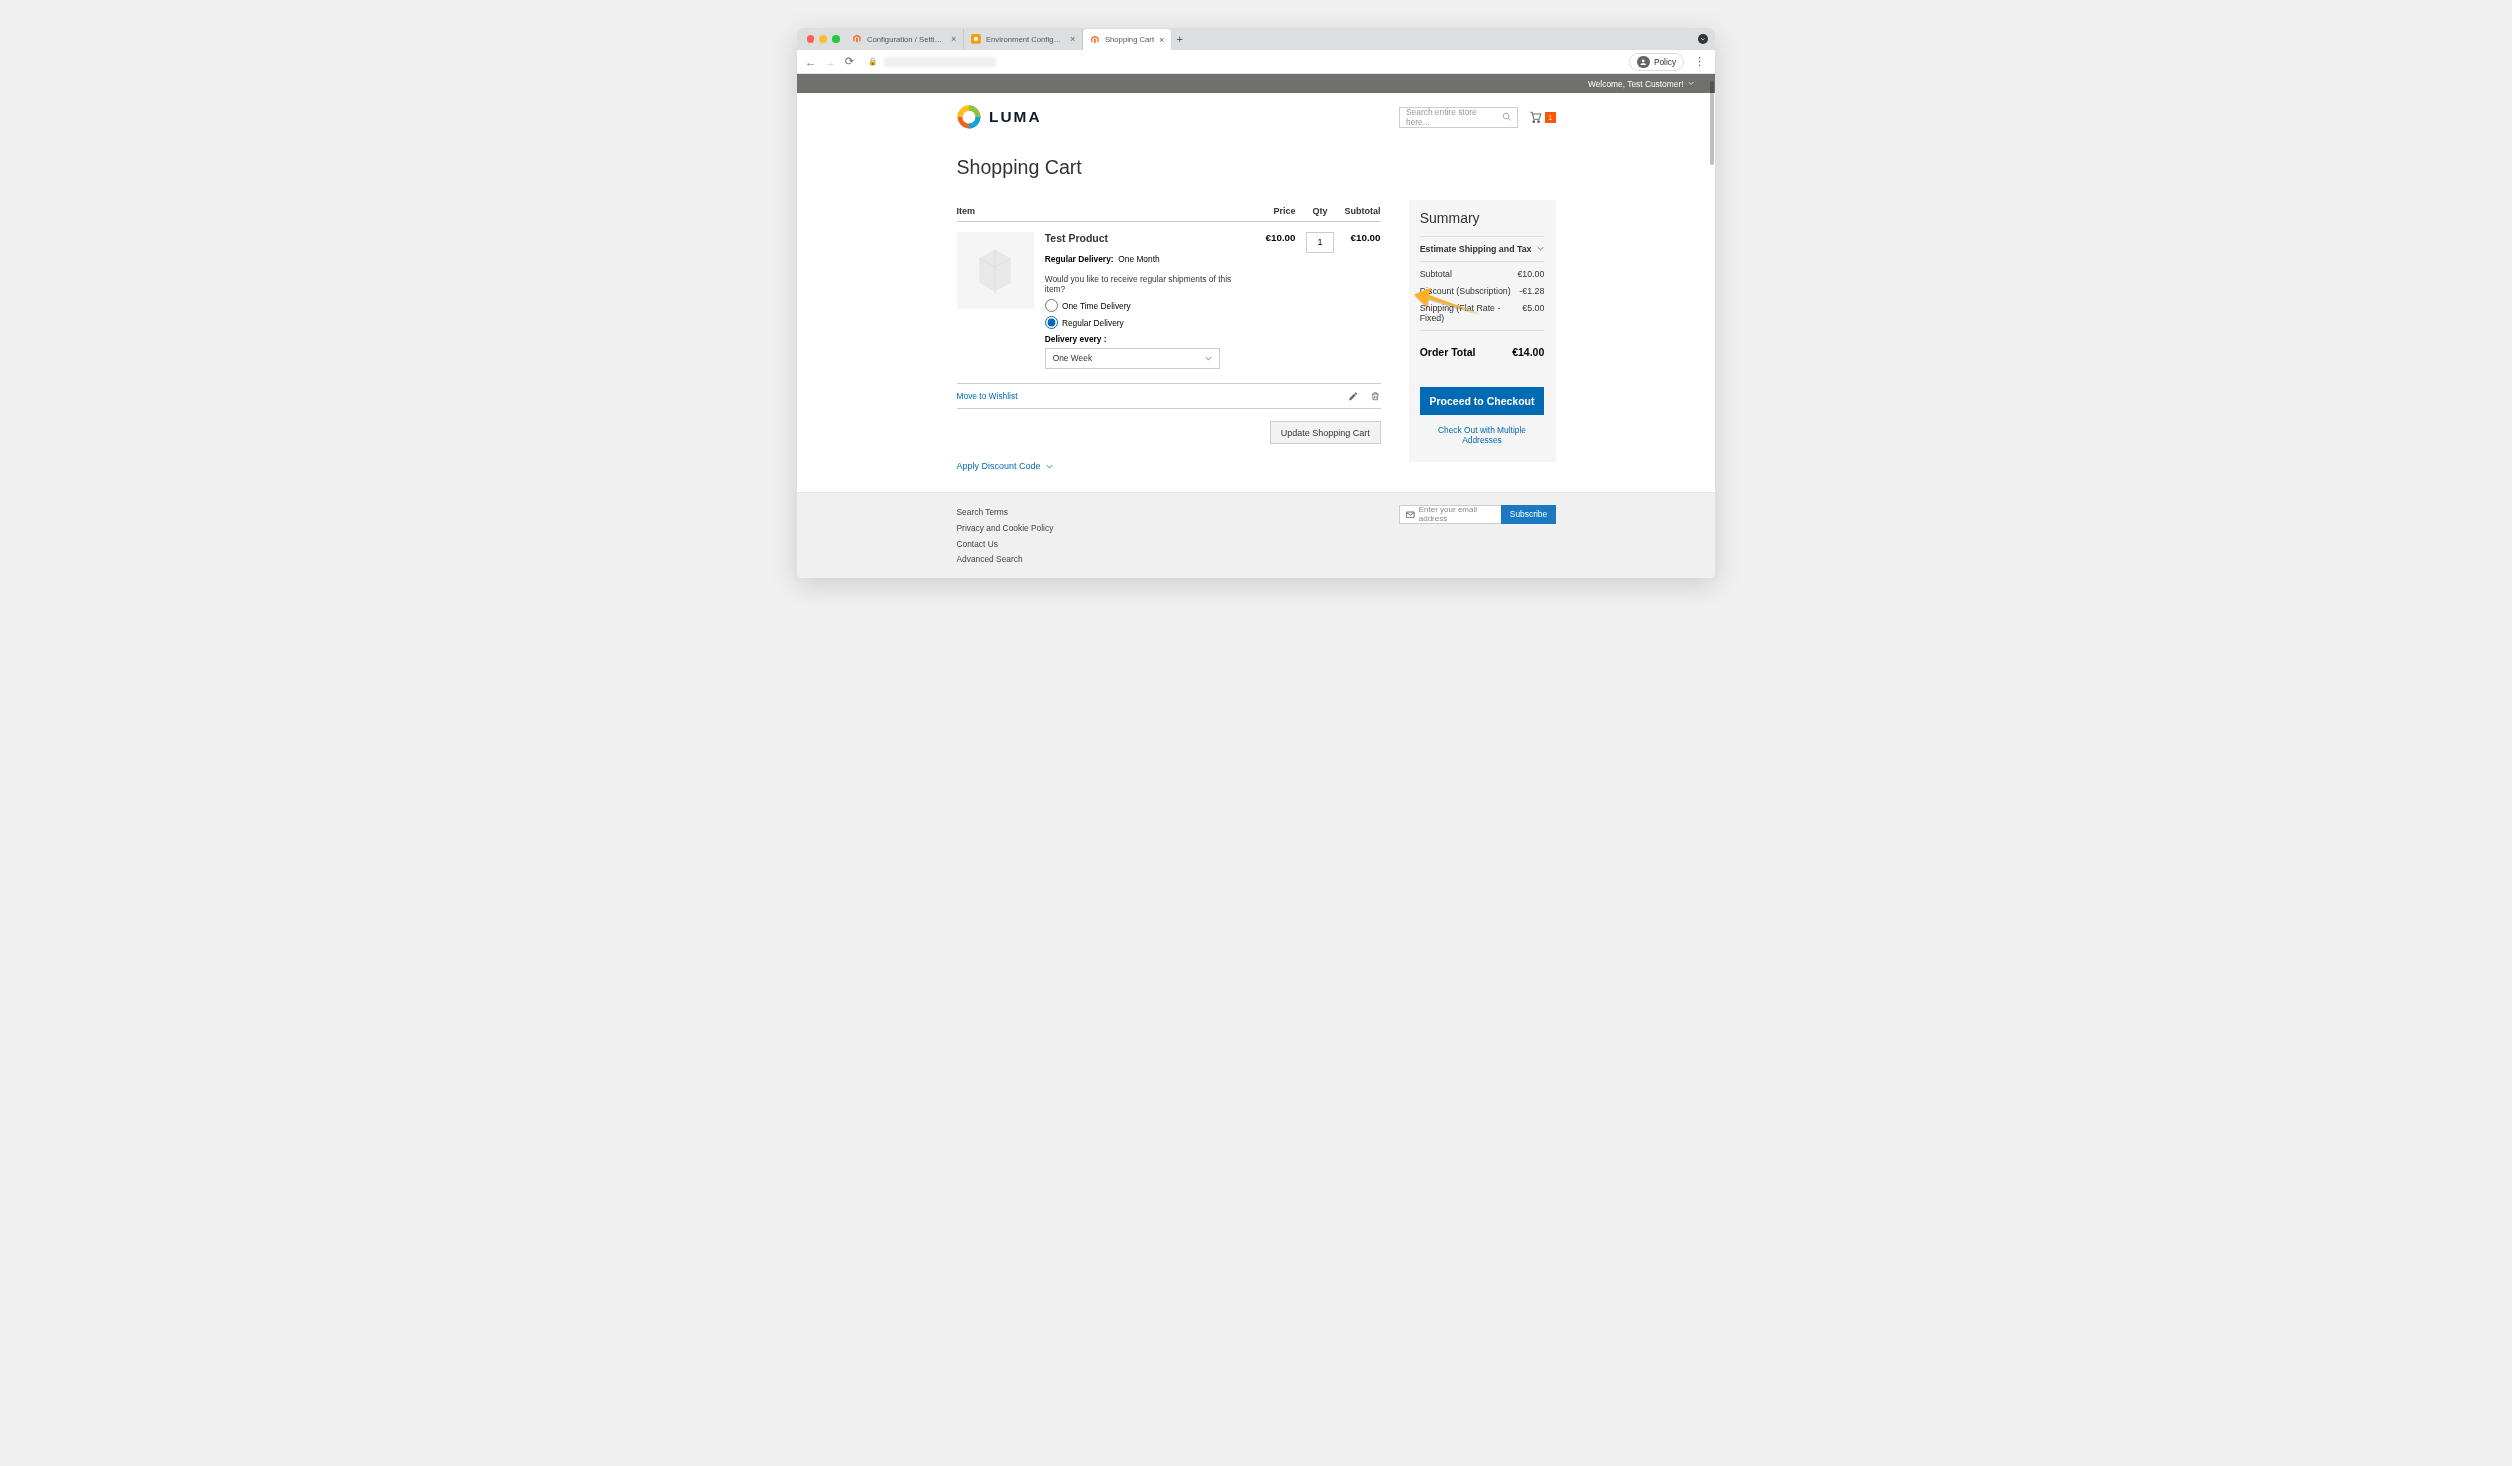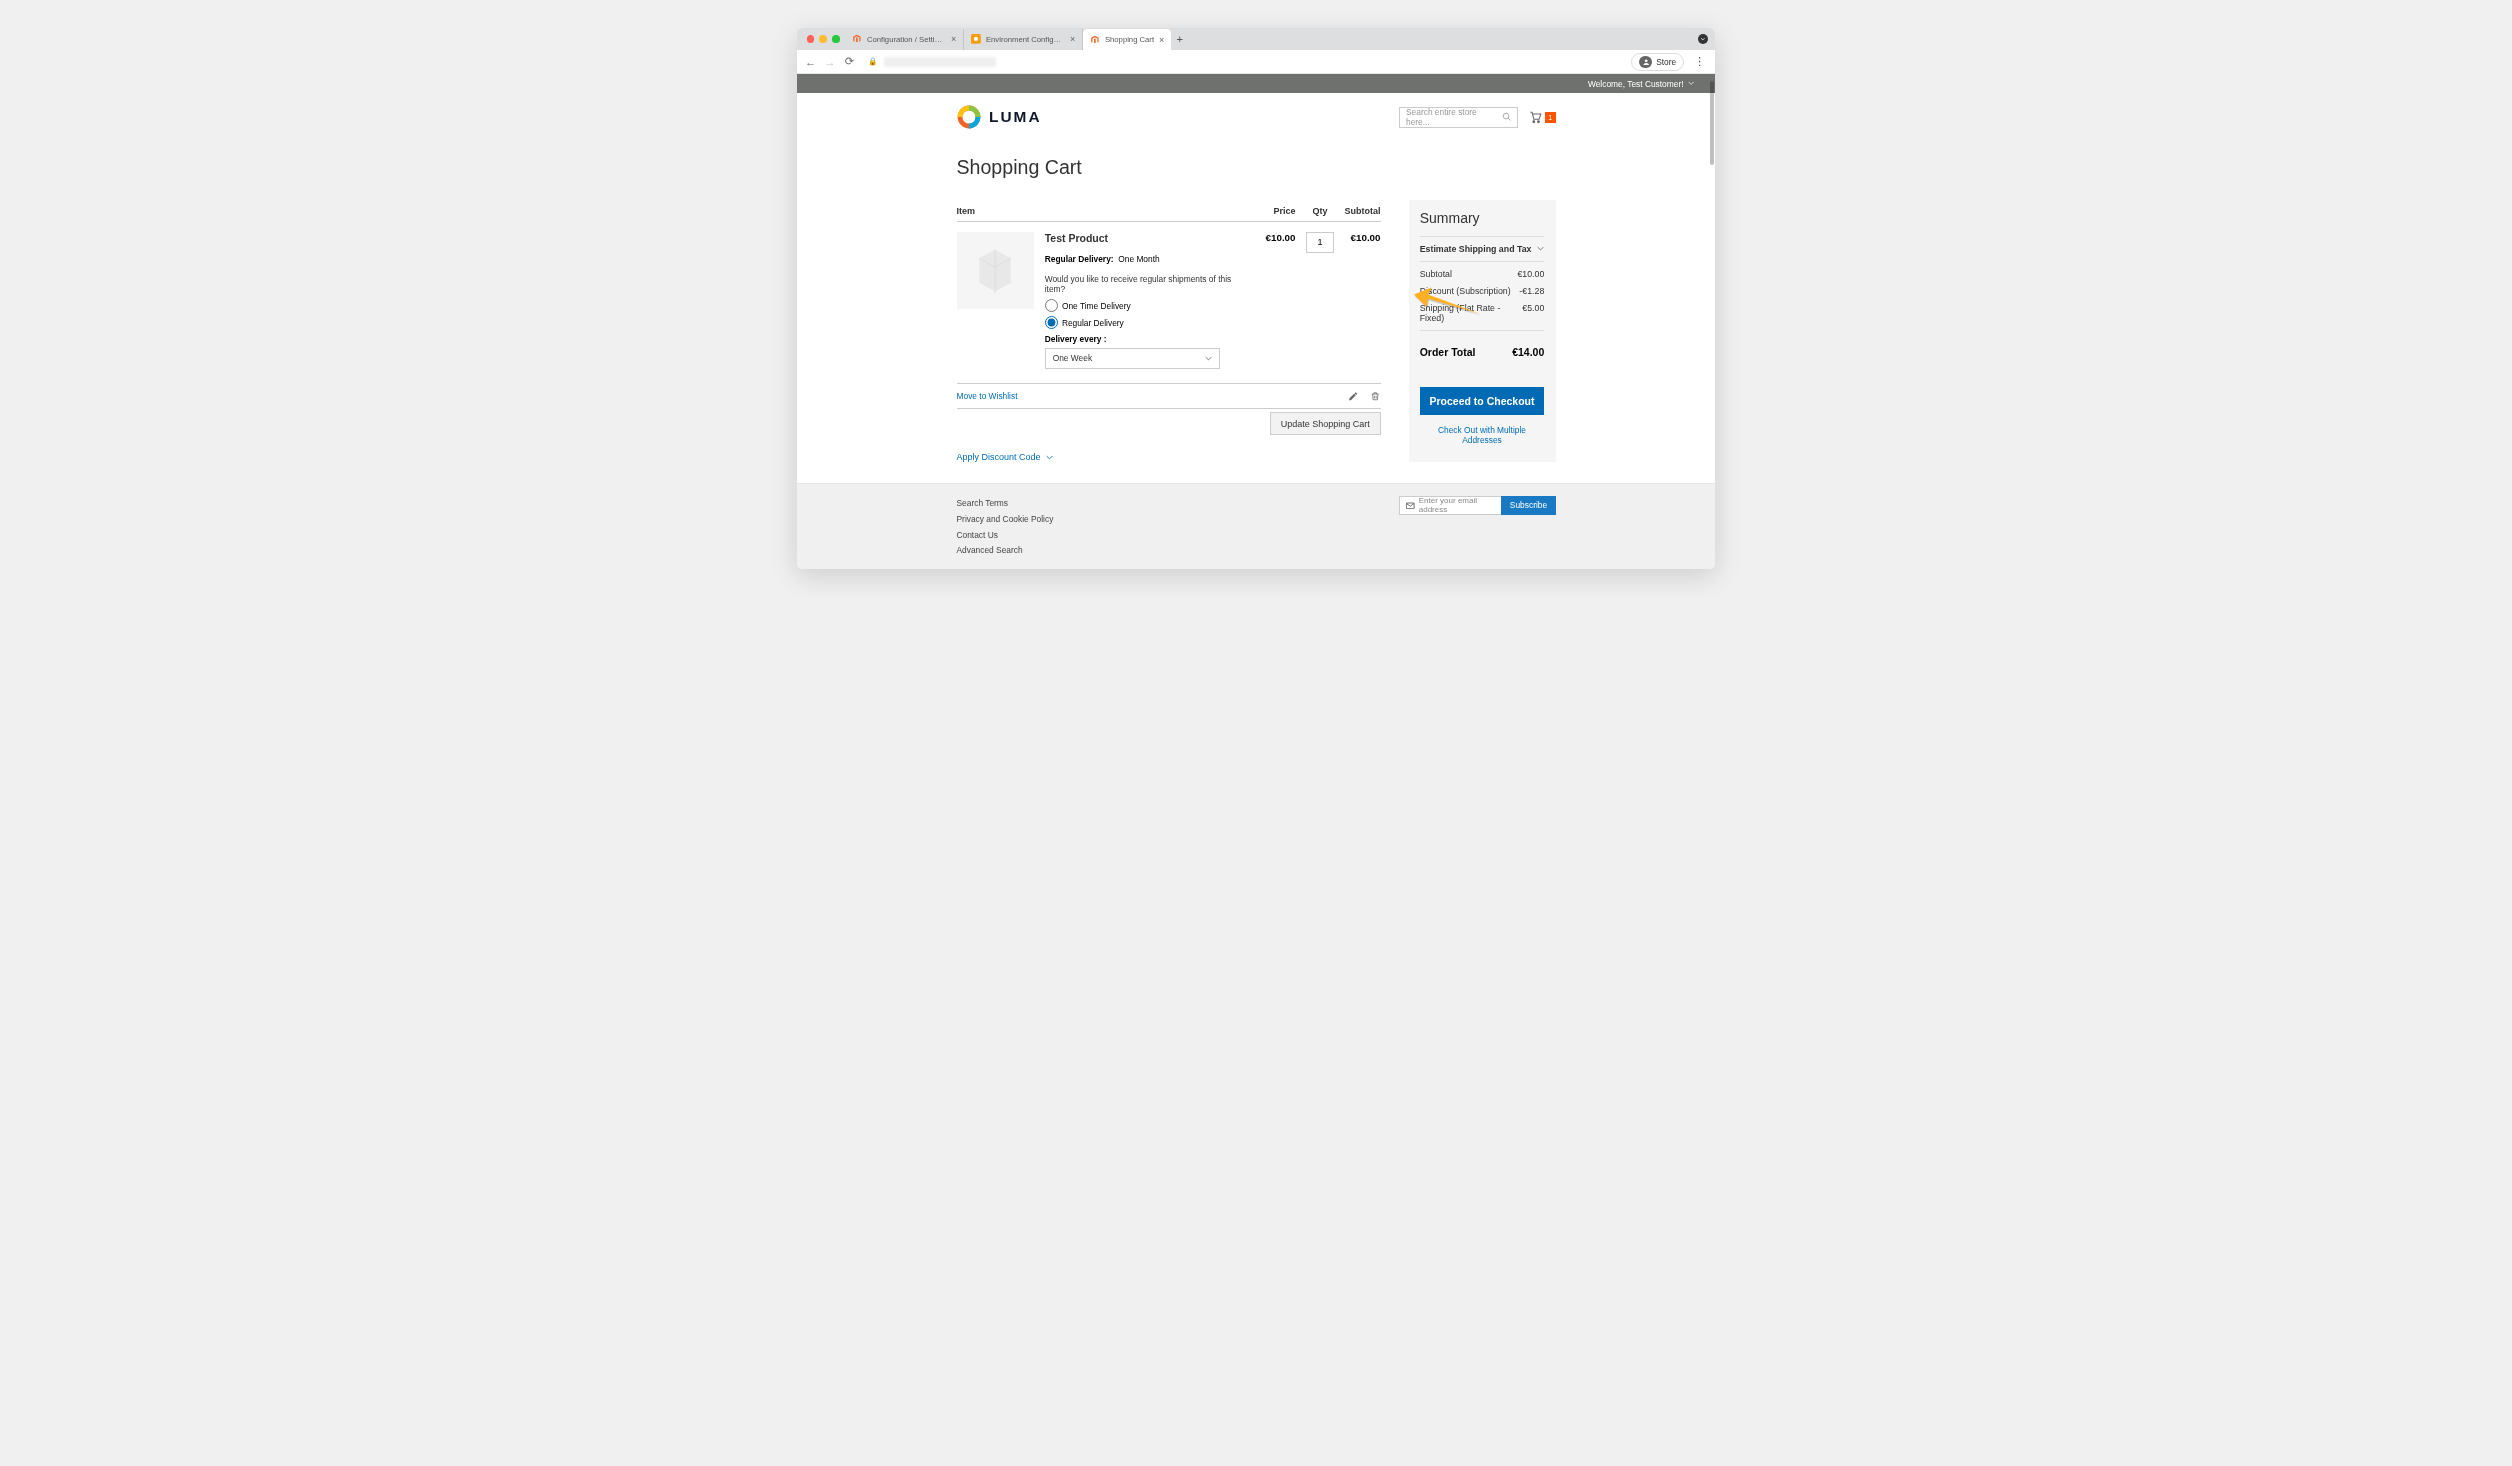--- a/index.html
+++ b/index.html
@@ -63,21 +63,21 @@
 .meta-line b { font-weight: 700; }
 .question { font-size: 8.4px; margin-bottom: 5.6px; color: #333; }
 .radio-line { font-size: 8.4px; margin-bottom: 4.2px; display: flex; align-items: center; gap: 4.2px; }
 .delivery-label { font-size: 8.4px; font-weight: 600; margin: 4.2px 0 4.2px; }
 .select { border: 0.7px solid #ccc; height: 21px; width: 175px; display: flex; align-items: center; justify-content: space-between; padding: 0 7px; font-size: 8.4px; color: #333; }
 .price { font-size: 9.8px; font-weight: 700; text-align: right; }
 .qty input { width: 28px; height: 21px; text-align: center; border: 0.7px solid #ccc; font-size: 9px; }
 .actions-row { display: flex; justify-content: space-between; align-items: center; border-top: 0.7px solid #ccc; border-bottom: 0.7px solid #ccc; padding: 7px 0; margin-top: 14px; }
 .move-link { color: #006bb4; font-size: 8.4px; }
 .item-actions { display: flex; gap: 11.2px; color: #666; }
-.update-row { display: flex; justify-content: flex-end; margin-top: 3px; }
+.update-row { display: flex; justify-content: flex-end; margin-top: 12px; }
 .update-btn { border: 0.7px solid #ccc; background: #f2f2f2; padding: 5.6px 9.8px; font-size: 9px; color: #333; }
 .discount { color: #006bb4; font-size: 9px; margin-top: 17px; display: flex; align-items: center; gap: 5.6px; }
 
 .summary { background: #f5f5f5; padding: 9.8px 11.2px 17px; }
 .summary h2 { font-size: 14px; font-weight: 300; margin-bottom: 9.8px; color: #333; }
 .est-row { display: flex; justify-content: space-between; align-items: center; font-size: 8.8px; font-weight: 700; padding: 7px 0; border-top: 0.7px solid #ddd; border-bottom: 0.7px solid #ddd; color: #333; }
 .total-line { display: flex; justify-content: space-between; font-size: 8.8px; padding: 3.5px 0; color: #333; }
 .order-total { display: flex; justify-content: space-between; font-size: 10.5px; font-weight: 700; padding: 15px 0; border-top: 0.7px solid #ddd; margin-top: 2.8px; }
 .checkout-btn { background: #006bb4; color: #fff; text-align: center; padding: 8.4px 0; font-size: 10.5px; font-weight: 600; margin-top: 14px; }
 .multi-link { color: #006bb4; font-size: 8.4px; text-align: center; margin-top: 9.8px; }
@@ -146,21 +146,21 @@
       <span class="lock">🔒</span>
       <span class="url"></span>
     </div>
     <div class="guest-chip">
       <span class="avatar">
         <svg width="8.4" height="8.4" viewBox="0 0 24 24" fill="#fff">
             <circle cx="12" cy="8" r="4"></circle>
             <path d="M4 20c0-4 4-6 8-6s8 2 8 6z"></path>
           </svg>
       </span>
-      <span>Store</span>
+      <span>Policy</span>
     </div>
     <span class="kebab">⋮</span>
   </div>
 
   <div class="viewport">
 
     <div class="topbar">
       <div class="welcome">
         <span>Welcome, Test Customer!</span>
         <svg width="6.3" height="6.3" viewBox="0 0 10 10">

